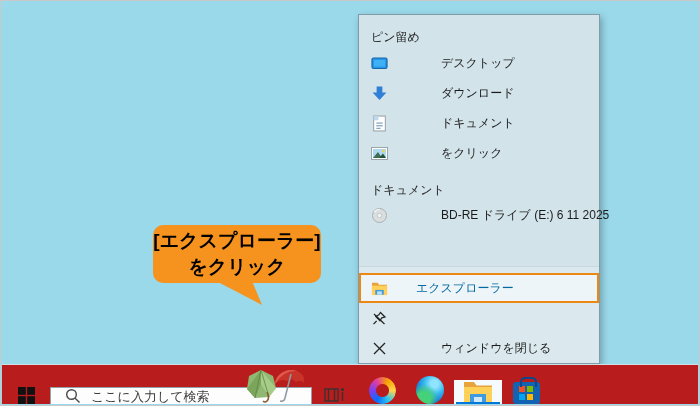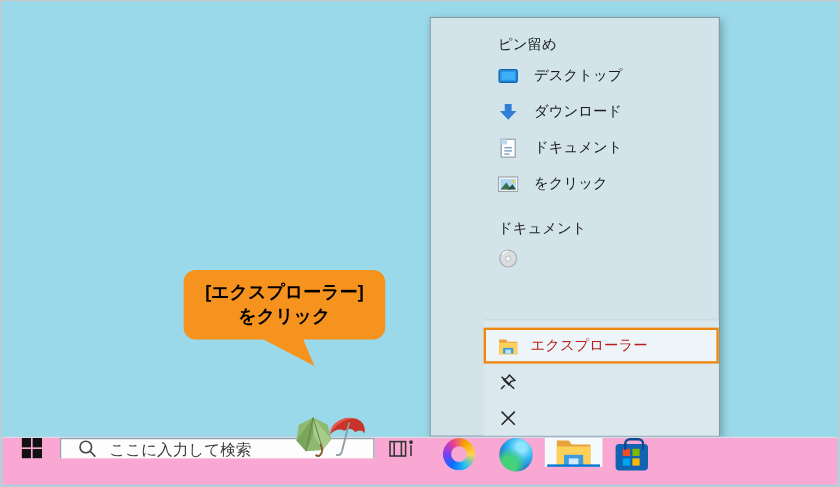--- a/index.html
+++ b/index.html
@@ -15,63 +15,63 @@
     border: 1px solid #c9c9c9;
   }
 
   
   .jumplist {
     position: absolute; left: 357px; top: 13px;
     width: 242px; height: 350px;
     background: #d2e3e9;
     border: 1px solid #7f9da9;
     box-shadow: 2px 3px 7px rgba(0,0,0,.28);
-    display: flex; flex-direction: column; padding-left: 44px;
+    display: flex; flex-direction: column;
   }
   .jl-upper { height: 252px; }
   .jl-header {
     padding: 14px 0 0 12px; height: 33px;
     font-size: 12px; color: #1f1f1f;
   }
   .jl-header.second { height: 18px; margin-top: 14px; padding-top: 0; }
   .jl-item {
     height: 30px; display: flex; align-items: center;
-    padding-left: 12px; cursor: default;
+    padding-left: 12px; cursor: default; gap: 40px;
   }
   .jl-item .ico { width: 17px; height: 17px; flex: 0 0 17px; display: flex; align-items: center; justify-content: center; }
   .jl-item .lbl { margin-left: 13px; font-size: 12px; color: #1b1b1b; white-space: nowrap; }
   .jl-tasks {
     flex: 1; background: #dbe9ee;
     border-top: 1px solid #c6d8de;
   }
   .jl-task-highlight {
     margin-top: 6px; height: 30px;
     background: #eef5f8;
     border: 2px solid #ec8712;
     display: flex; align-items: center; padding-left: 10px;
   }
-  .jl-task-highlight .lbl { margin-left: 10px; font-size: 12px; color: #b91c1c; }
+  .jl-task-highlight .lbl { margin-left: 28px; font-size: 12px; color: #0369a1; }
   .jl-task-highlight .ico { width: 17px; height: 17px; display: flex; align-items: center; justify-content: center; }
 
   
   .callout {
     position: absolute; left: 152px; top: 224px;
     width: 168px; height: 58px;
     background: #f6921e; border-radius: 10px;
     display: flex; flex-direction: column; align-items: center; justify-content: center;
-    font-weight: bold; font-size: 15px; color: #000; line-height: 1.35;
+    font-weight: bold; font-size: 19px; color: #000; line-height: 1.35;
     z-index: 5;
   }
   .callout-tail { position: absolute; left: 205px; top: 280px; z-index: 4; }
 
   
   .taskbar {
     position: absolute; left: 1px; right: 1px; bottom: 1px; height: 40px;
-    background: #f9a8d4; border-top: 1px solid #cfdfe5;
-    display: flex; align-items: flex-start; z-index: 10;
+    background: #b91c1c; border-top: 1px solid #cfdfe5;
+    display: flex; align-items: flex-end; z-index: 10;
   }
   .tb-start { width: 48px; display: flex; align-items: center; justify-content: center; }
   .tb-search {
     width: 262px; background: #fdfdfd;
     border: 1px solid #93a2a8; border-bottom: none;
     display: flex; align-items: center; position: relative;
   }
   .tb-search svg.mag { margin-left: 14px; }
   .tb-search input {
     border: none; outline: none; background: transparent;
@@ -176,20 +176,21 @@
       <div class="jl-header second">ドキュメント</div>
 
       <div class="jl-item">
         <span class="ico">
           <svg width="17" height="17" viewBox="0 0 17 17">
               <circle cx="8.5" cy="8.5" r="7" fill="#dadedf" stroke="#a9b1b5" stroke-width="1"></circle>
               <circle cx="8.5" cy="8.5" r="2.2" fill="#f2f5f6" stroke="#b7bec2" stroke-width="0.8"></circle>
               <path d="M3.5 5 A6.2 6.2 0 0 1 8.5 2.4" stroke="#f4f7f8" stroke-width="1.4" fill="none"></path>
             </svg>
         </span>
+        <span class="lbl">BD-RE ドライブ (E:) 6 11 2025</span>
       </div>
 
 
     </div>
 
     <div class="jl-tasks">
 
       <div class="jl-task-highlight">
         <span class="ico">
           <svg width="18" height="15" viewBox="0 0 18 15">
@@ -212,20 +213,21 @@
         </span>
       </div>
 
       <div class="jl-item">
         <span class="ico">
           <svg width="15" height="15" viewBox="0 0 15 15" stroke="#222" stroke-width="1.3">
               <line x1="2" y1="2" x2="13" y2="13"></line>
               <line x1="13" y1="2" x2="2" y2="13"></line>
             </svg>
         </span>
+        <span class="lbl">ウィンドウを閉じる</span>
       </div>
 
     </div>
   </div>
 
   <div class="callout">
     <span>[エクスプローラー]</span>
     <span>をクリック</span>
   </div>
   <svg class="callout-tail" width="70" height="24" viewBox="0 0 70 24">

